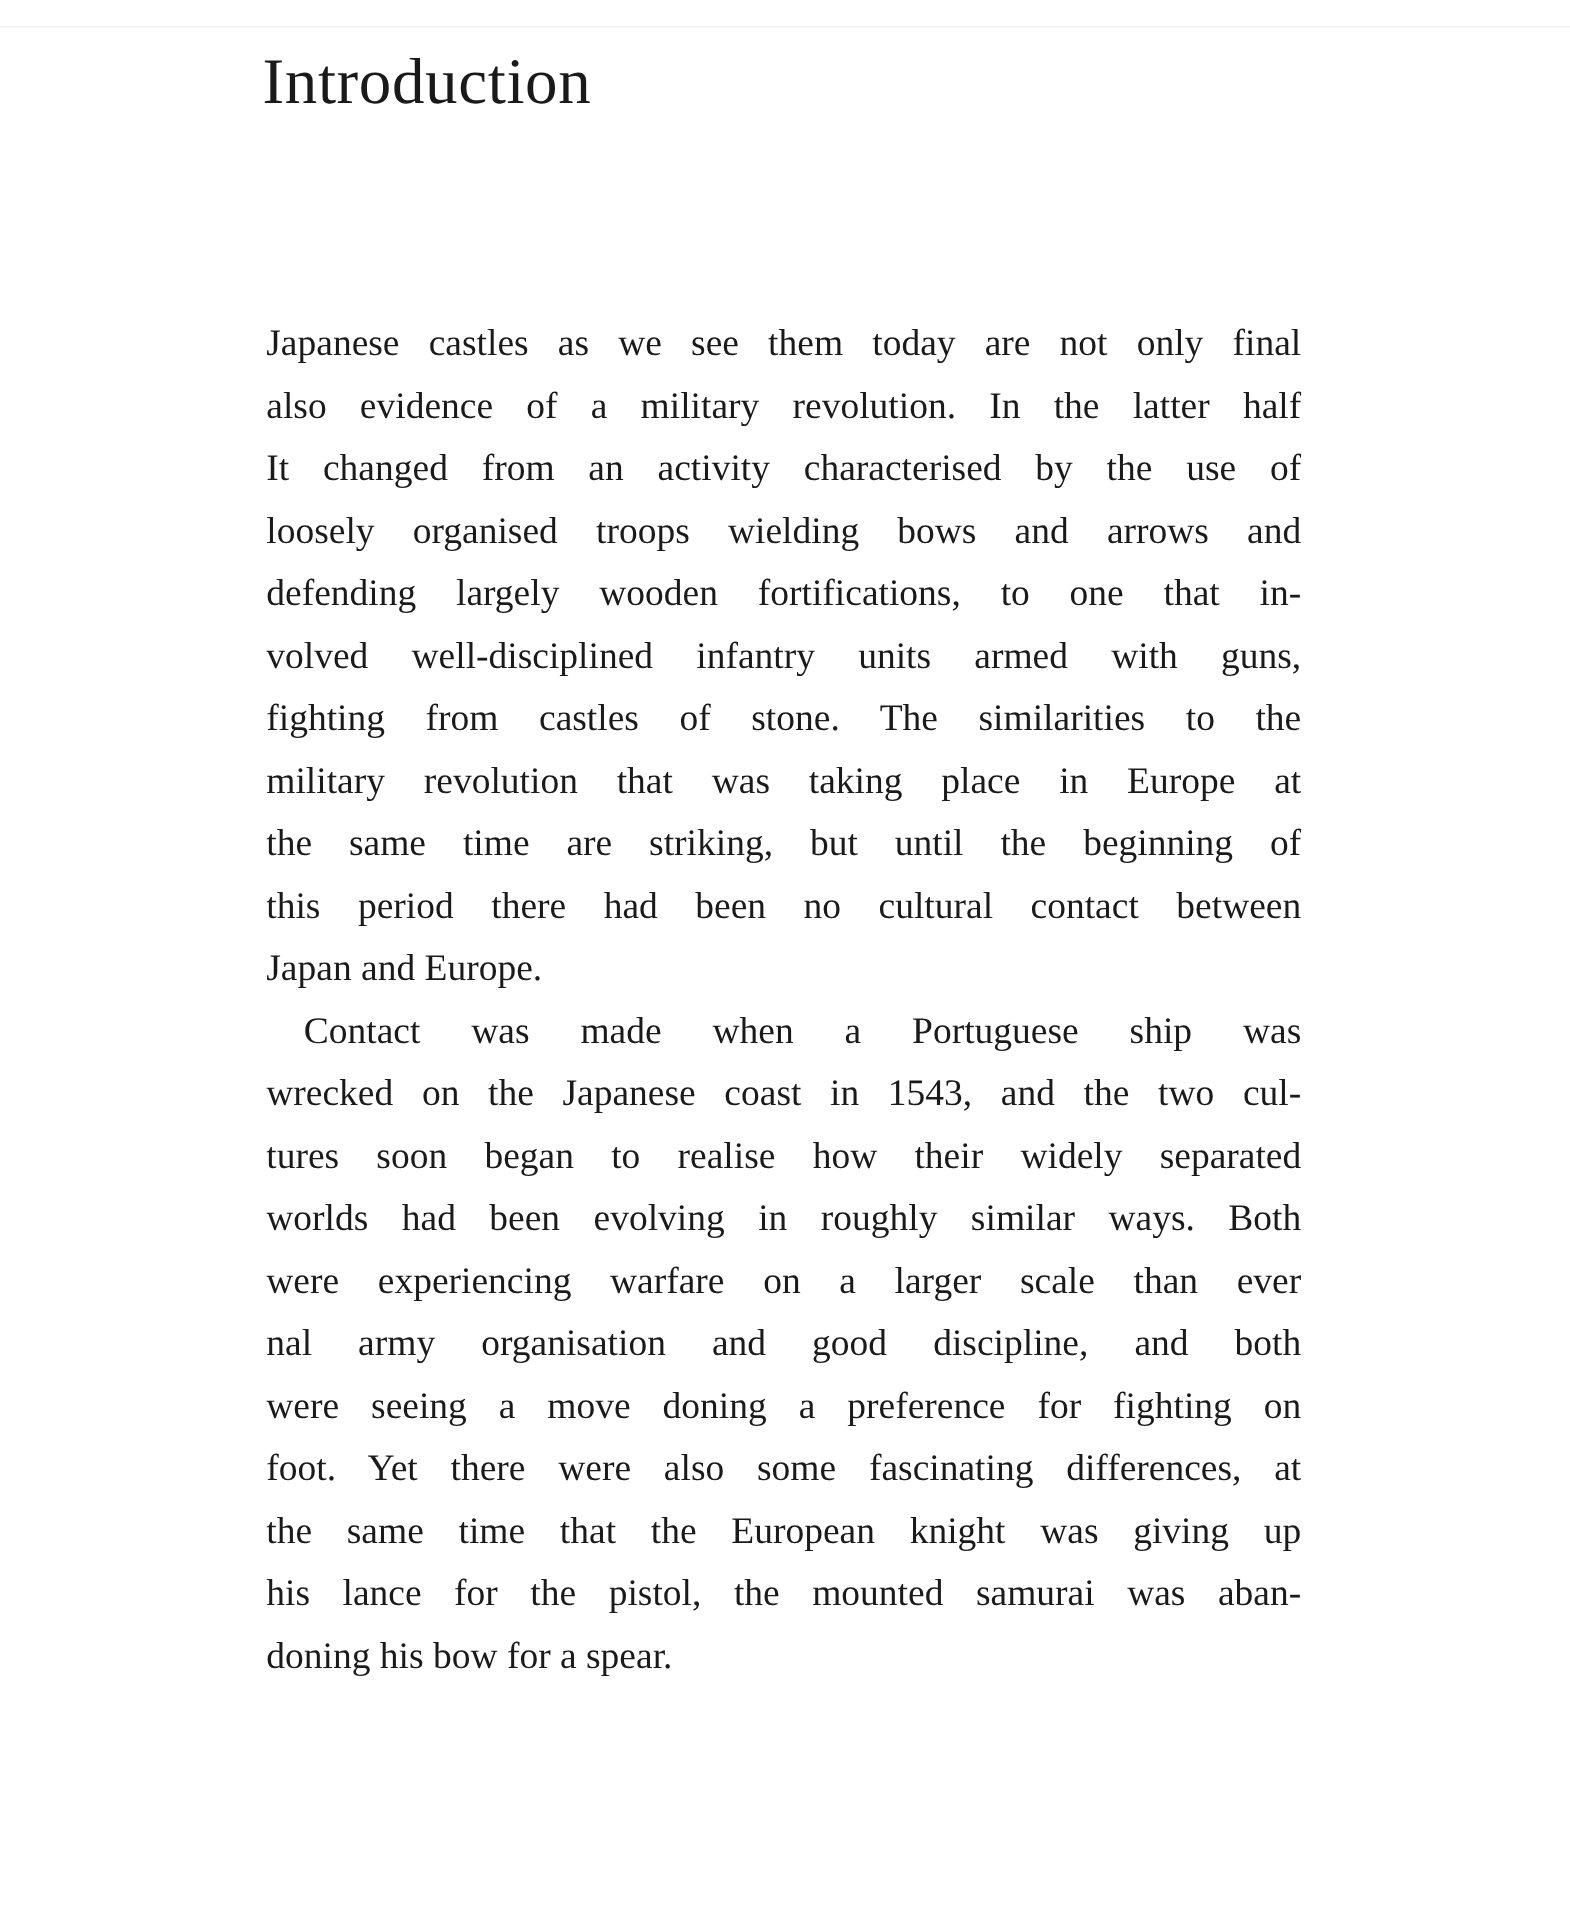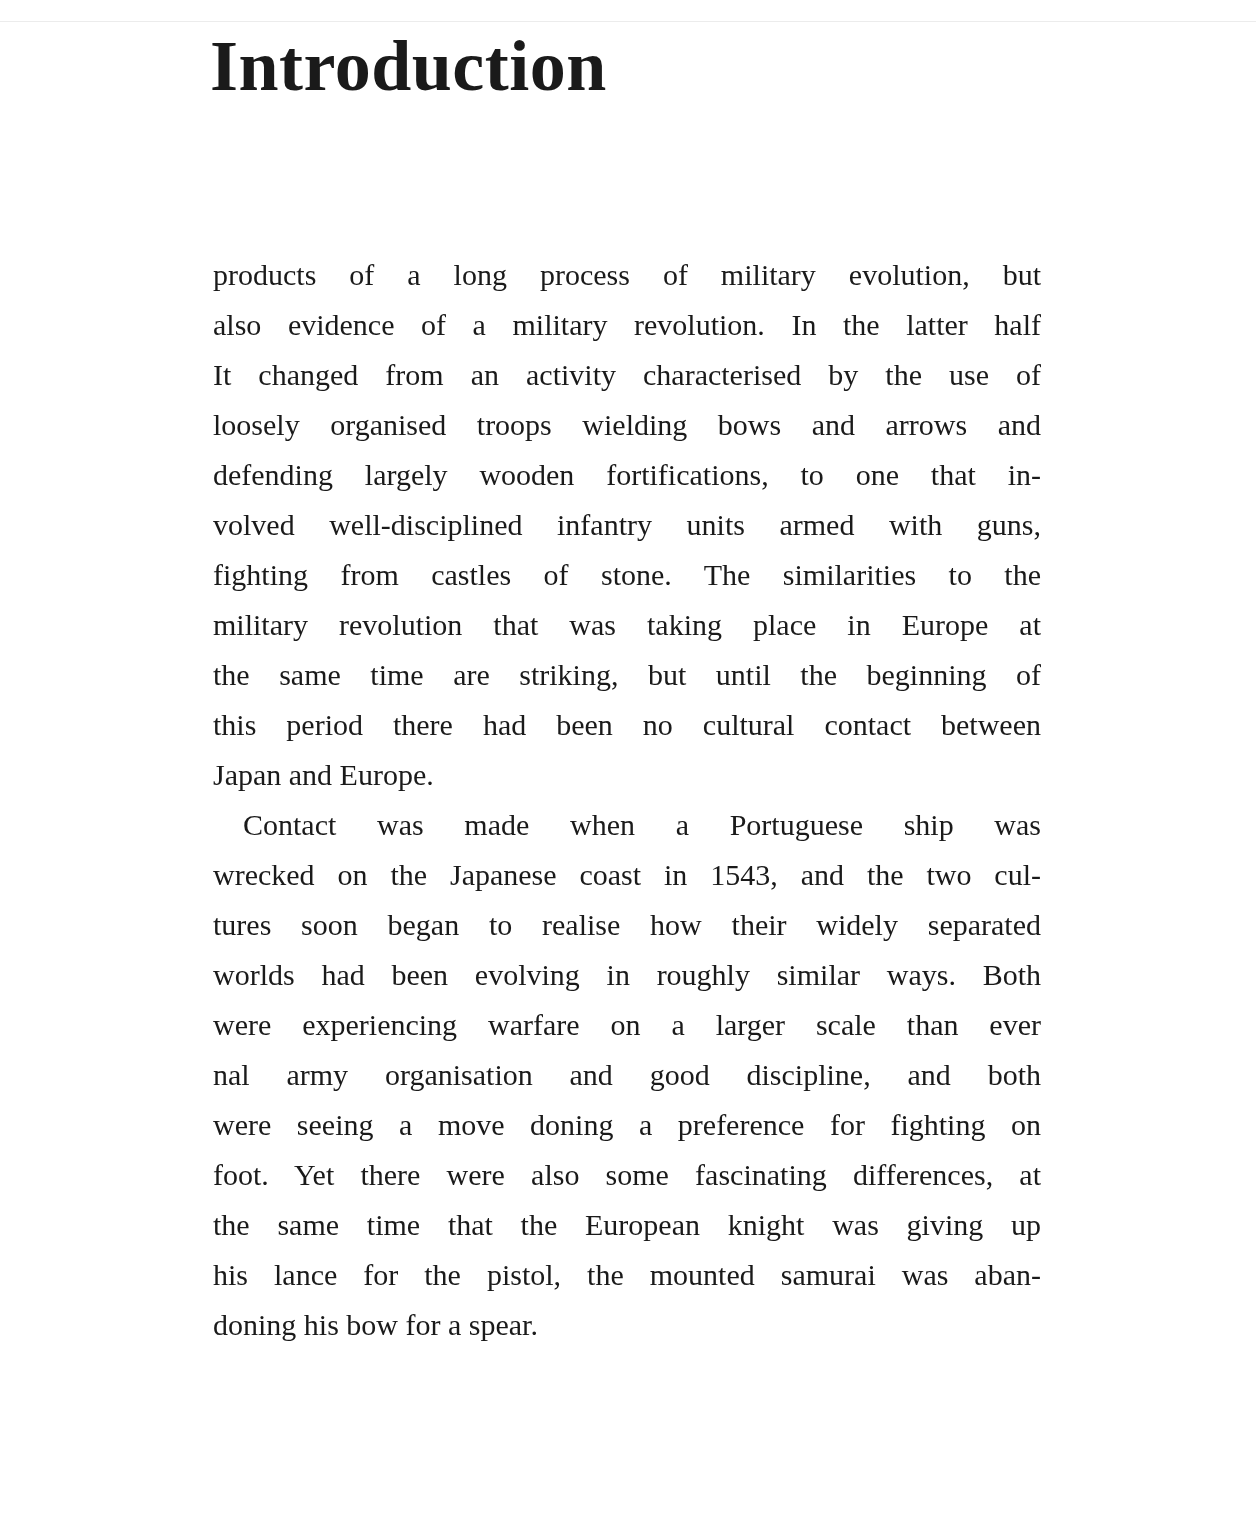--- a/index.html
+++ b/index.html
@@ -28,23 +28,23 @@
   }
   .page {
     position: absolute;
     top: 0;
     left: 213px;
     width: 828px;
     height: 1529px;
   }
   .chapter-title {
     margin: 30px 0 4px -3px;
-    font-size: 72px;
+    font-size: 52px;
     line-height: 72px;
-    font-weight: bold;
+    font-weight: normal;
     color: var(--text);
     letter-spacing: 0.5px;
   }
   .body-text {
     margin-top: 148px;
   }
   .line {
     width: 828px;
     height: 50px;
     line-height: 50px;
@@ -66,21 +66,21 @@
 </head>
 <body>
 
 <div class="top-divider"></div>
 
 <div class="page">
   <h1 class="chapter-title">Introduction</h1>
 
   <div class="body-text">
     <div>
-      <div class="line">products of a long process of military evolution, but</div>
+      <div class="line">Japanese castles as we see them today are not only final</div>
       <div class="line">also evidence of a military revolution. In the latter half</div>
       <div class="line">It changed from an activity characterised by the use of</div>
       <div class="line">loosely organised troops wielding bows and arrows and</div>
       <div class="line">defending largely wooden fortifications, to one that in-</div>
       <div class="line">volved well-disciplined infantry units armed with guns,</div>
       <div class="line">fighting from castles of stone. The similarities to the</div>
       <div class="line">military revolution that was taking place in Europe at</div>
       <div class="line">the same time are striking, but until the beginning of</div>
       <div class="line">this period there had been no cultural contact between</div>
       <div class="line last">Japan and Europe.</div>

